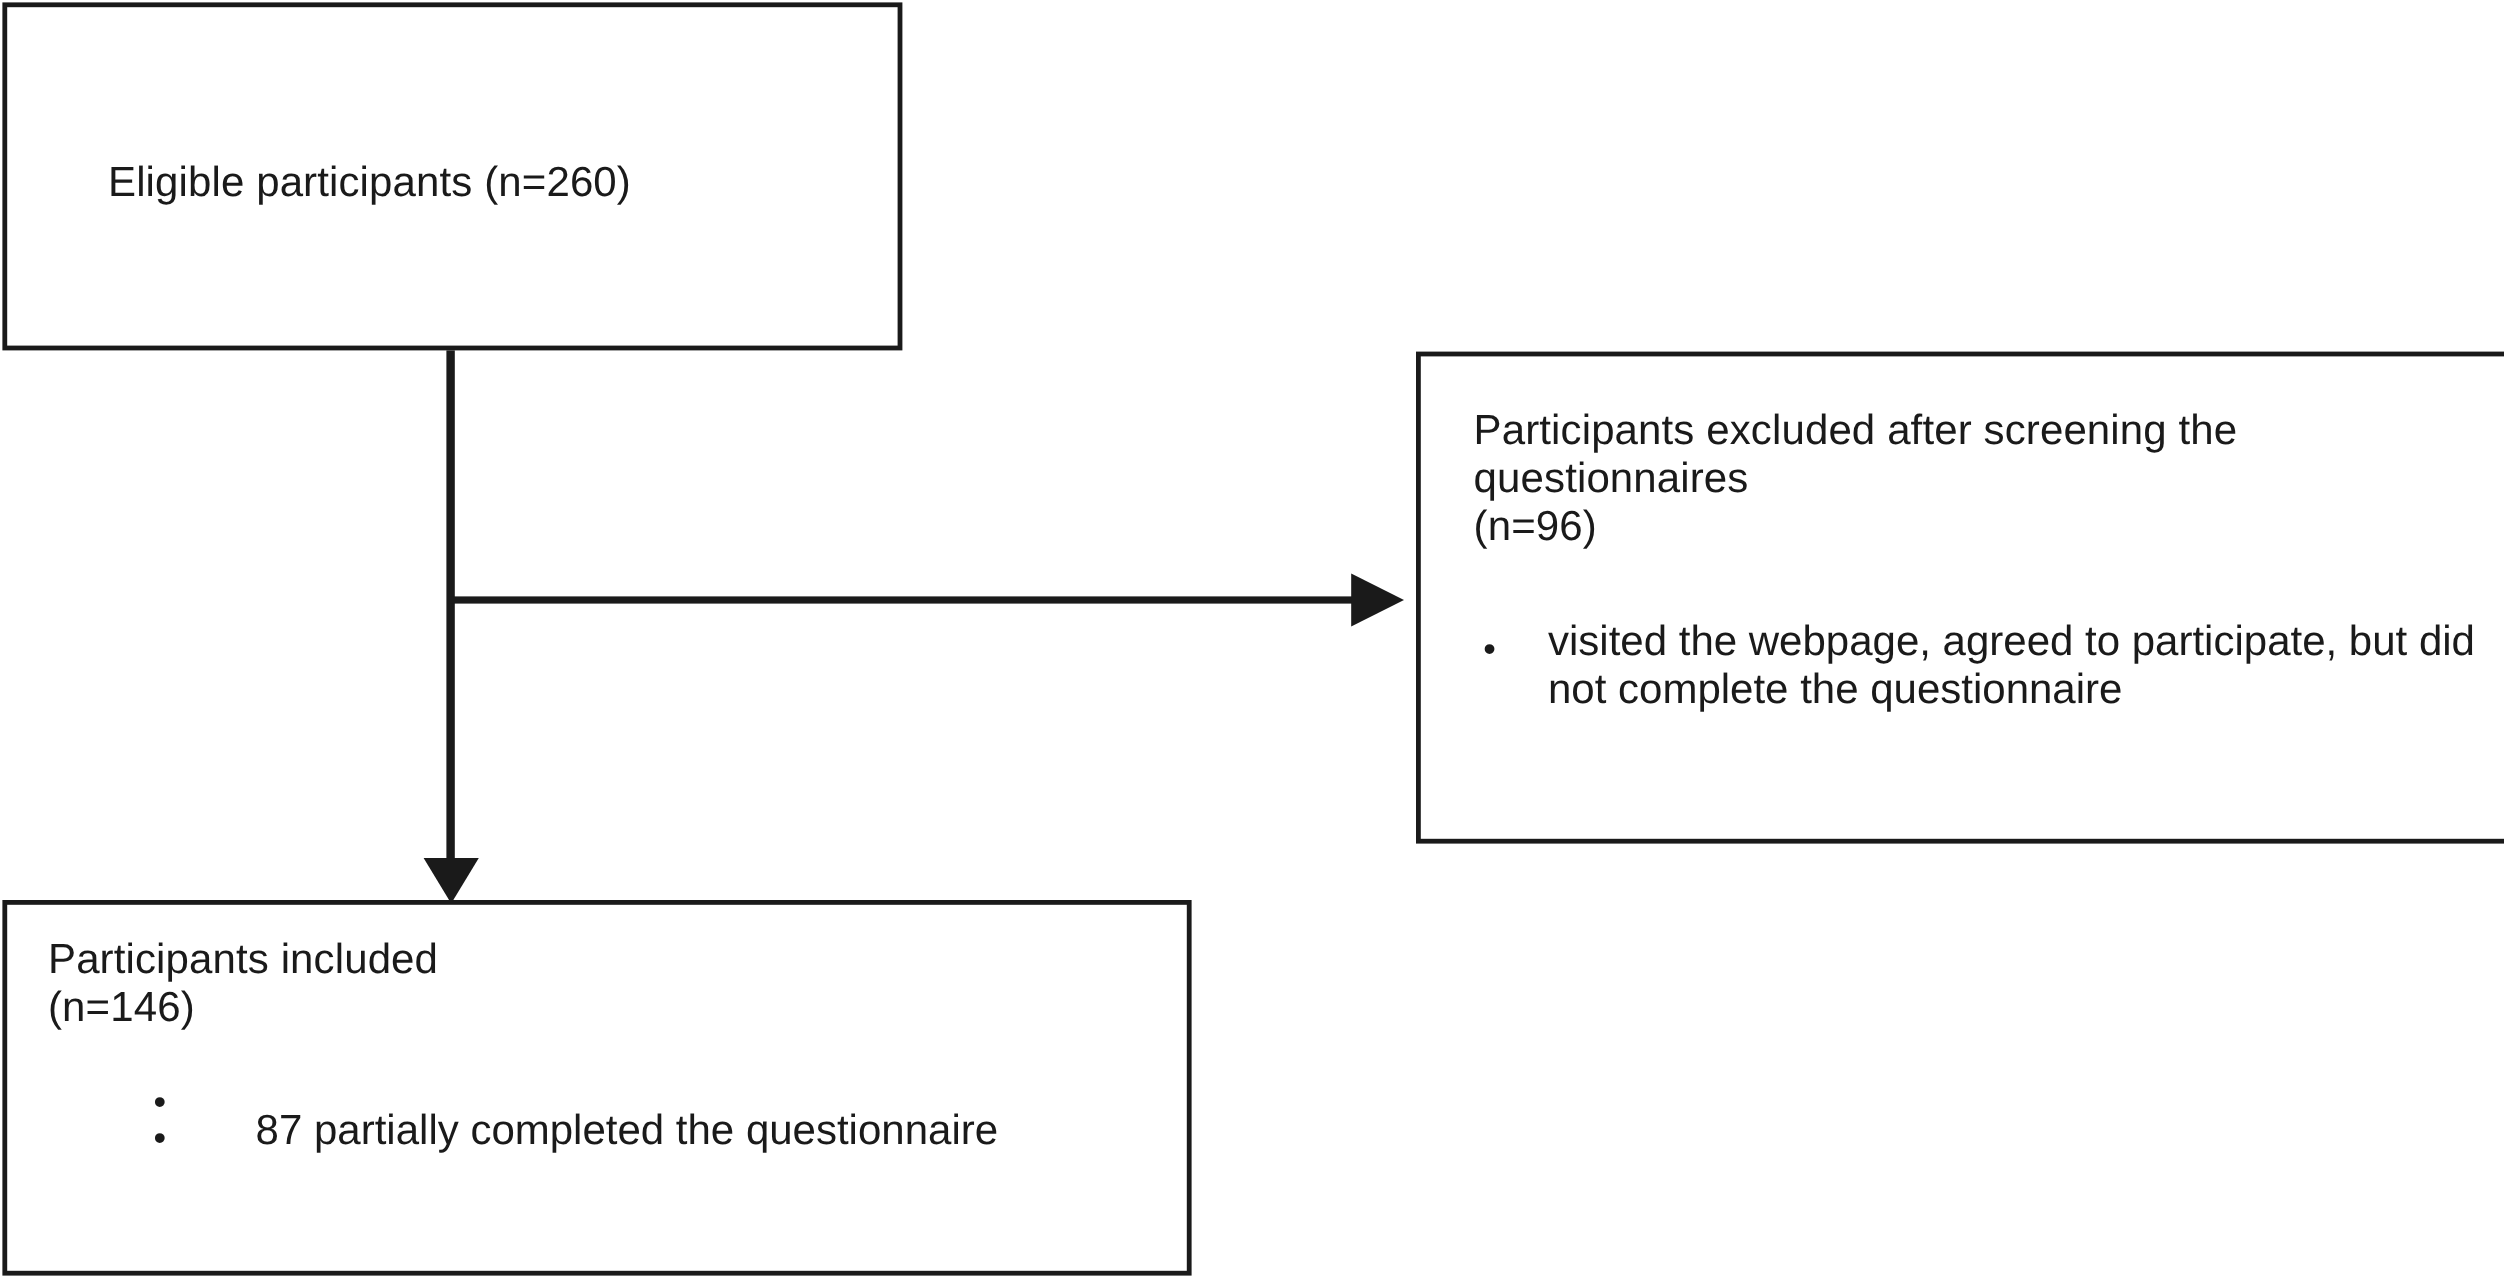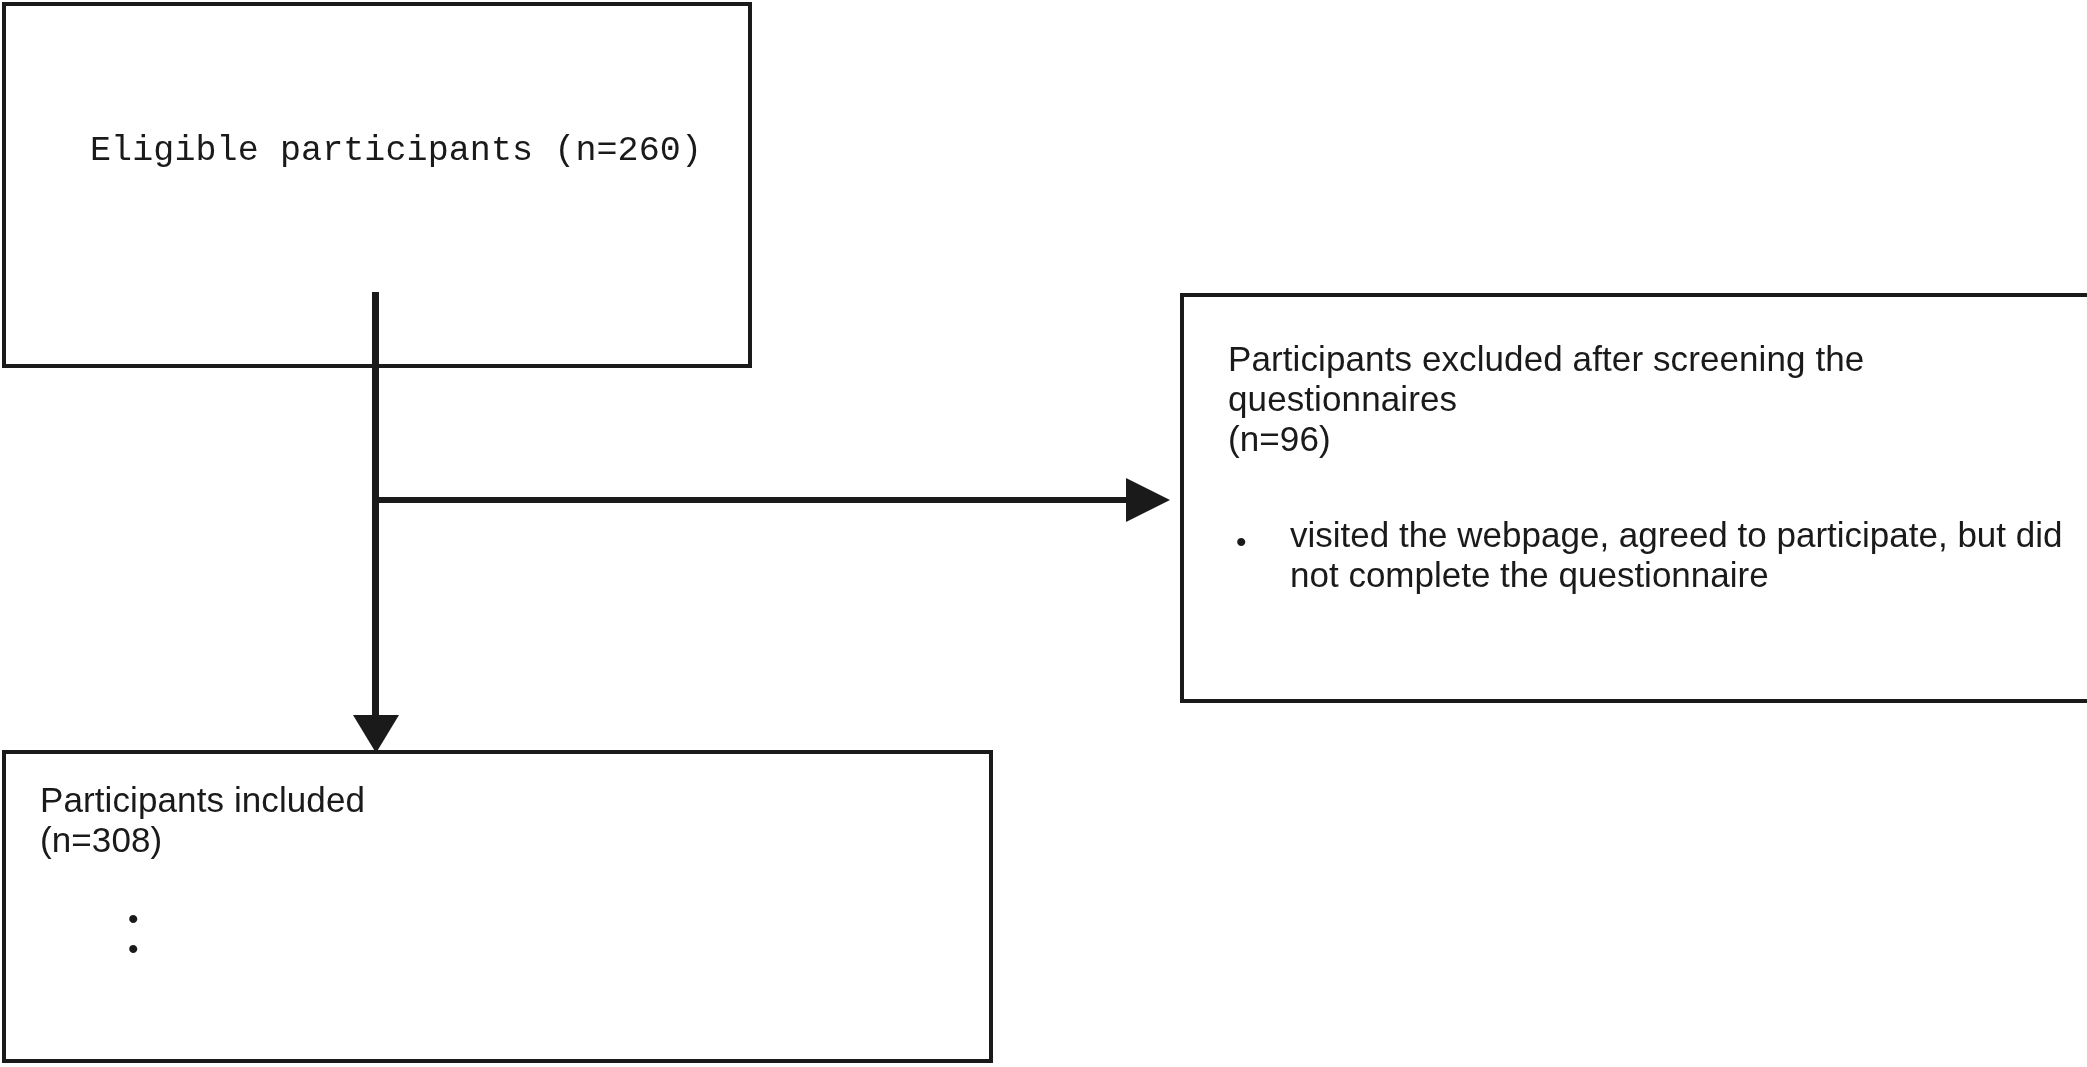--- a/index.html
+++ b/index.html
@@ -25,22 +25,21 @@
     position: absolute;
     box-sizing: border-box;
     background: #ffffff;
     border: 4px solid #1a1a1a;
   }
 
   #box-eligible {
     left: 2px;
     top: 2px;
     width: 750px;
-    height: 366px;
-    font-family: Liberation Mono, monospace;
+    height: 290px;
   }
   #box-excluded {
     left: 1168px;
     top: 293px;
     width: 917px;
     height: 410px;
     margin-left: 12px;
   }
   #box-included {
     left: 2px;
@@ -188,24 +187,25 @@
     <ul class="bullet-list" id="excluded-bullets">
       <li class="bullet-item">
         <span class="bullet-dot">•</span>
         <span>visited the webpage, agreed to participate, but did not complete the questionnaire</span>
       </li>
     </ul>
   </div>
 
   <div class="node-box" id="box-included">
     <div class="box-text" id="included-heading">Participants included
-(n=308)</div>
+(n=146)</div>
     <ul class="bullet-list" id="included-bullets">
       <li class="bullet-item">
         <span class="bullet-dot">•</span>
       </li>
       <li class="bullet-item">
         <span class="bullet-dot">•</span>
+        <span>87 partially completed the questionnaire</span>
       </li>
     </ul>
   </div>
 
 </div>
 
 </body></html>

